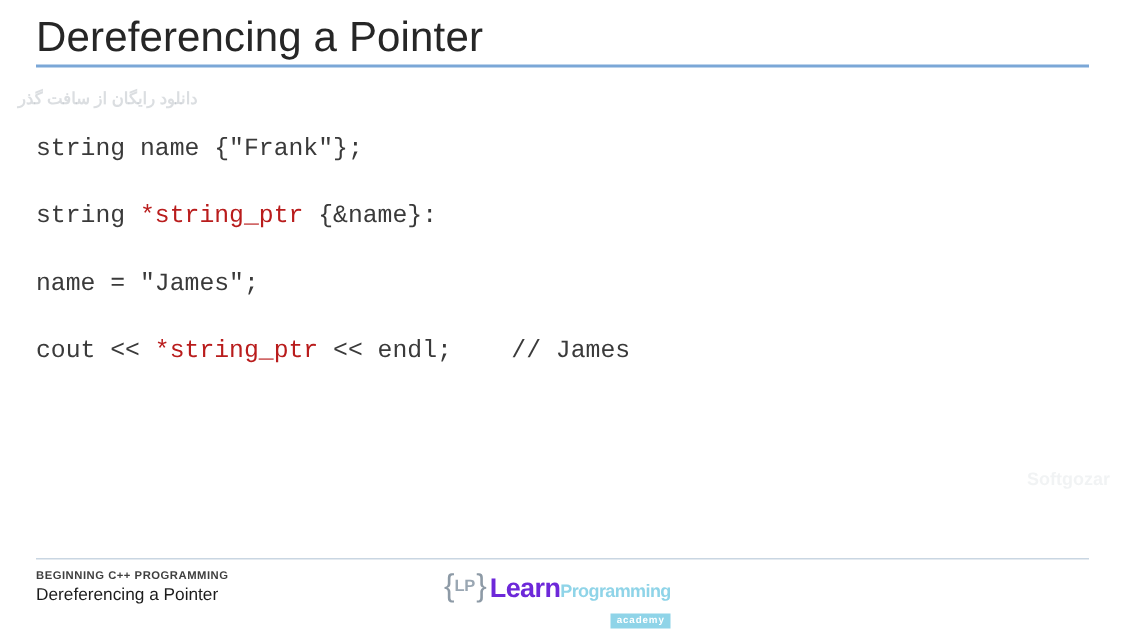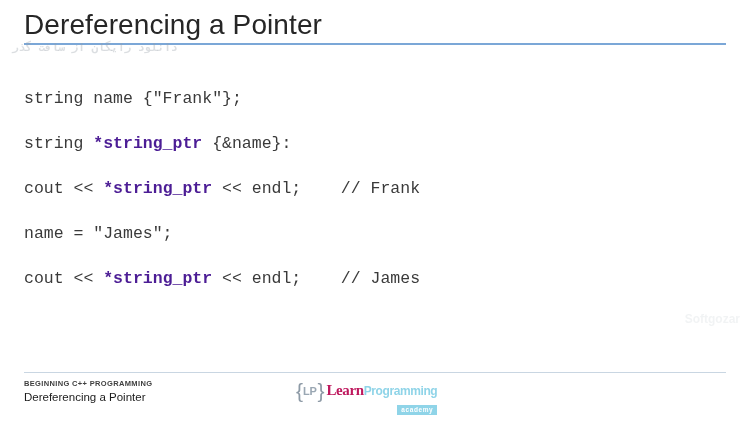--- a/index.html
+++ b/index.html
@@ -65,29 +65,28 @@
     font-weight: bold;
     color: rgba(150,158,168,0.42);
     letter-spacing: -0.5px;
     white-space: nowrap;
     pointer-events: none;
     user-select: none;
   }
   .watermark-top-sub {
     position: absolute;
     left: 12px;
-    top: 41px;
+    top: 59px;
     font-size: 11px;
     font-weight: bold;
     color: rgba(150,158,168,0.34);
     letter-spacing: 0.5px;
     white-space: nowrap;
     pointer-events: none;
     user-select: none;
-    font-family: Liberation Mono, monospace;
   }
   .watermark-bottom {
     position: absolute;
     right: 10px;
     bottom: 8px;
     font-size: 12px;
     font-weight: bold;
     color: rgba(170,178,188,0.16);
     white-space: nowrap;
     pointer-events: none;
@@ -105,22 +104,22 @@
     font-family: "Liberation Mono", "DejaVu Sans Mono", monospace;
     font-size: 16.5px;
     color: #3a3a3a;
     line-height: 22px;
     margin-bottom: 23px;
     white-space: pre;
     letter-spacing: 0px;
   }
   .code-line:last-child { margin-bottom: 16px; }
   .code-line b {
-    font-weight: bold;
-    color: #4c1d95;
+    font-weight: normal;
+    color: #b91c1c;
   }
 
   
   .footer-rule {
     position: absolute;
     left: 24px;
     top: 372px;
     width: 702px;
     height: 1px;
     background: #c9d6e2;
@@ -177,25 +176,24 @@
     flex-direction: column;
     margin-left: 3px;
     padding-top: 1px;
   }
   .logo-row1 {
     display: flex;
     align-items: baseline;
     white-space: nowrap;
   }
   .logo-learn {
-    font-size: 15px;
+    font-size: 18px;
     font-weight: 600;
-    color: #be185d;
+    color: #6d28d9;
     letter-spacing: -0.4px;
-    font-family: Liberation Serif, serif;
   }
   .logo-programming {
     font-size: 12px;
     font-weight: 600;
     color: #8fd4e8;
     letter-spacing: -0.4px;
   }
   .logo-academy-wrap {
     align-self: flex-end;
     margin-top: -1px;
@@ -222,21 +220,20 @@
 
   <div class="watermark-top-sub">دانلود رایگان از سافت گذر</div>
 
 
   <div class="code-block">
 
     <div class="code-line"><span>string name {"Frank"};</span></div>
 
     <div class="code-line"><span>string </span><b>*string_ptr</b><span> {&amp;name}:</span></div>
 
-    <div class="code-line"><span>cout &lt;&lt; </span><b>*string_ptr</b><span> &lt;&lt; endl;    // Frank</span></div>
 
     <div class="code-line"><span>name = "James";</span></div>
 
     <div class="code-line"><span>cout &lt;&lt; </span><b>*string_ptr</b><span> &lt;&lt; endl;    // James</span></div>
 
   </div>
 
   <div class="footer-rule"></div>
 
   <div class="footer-left">

